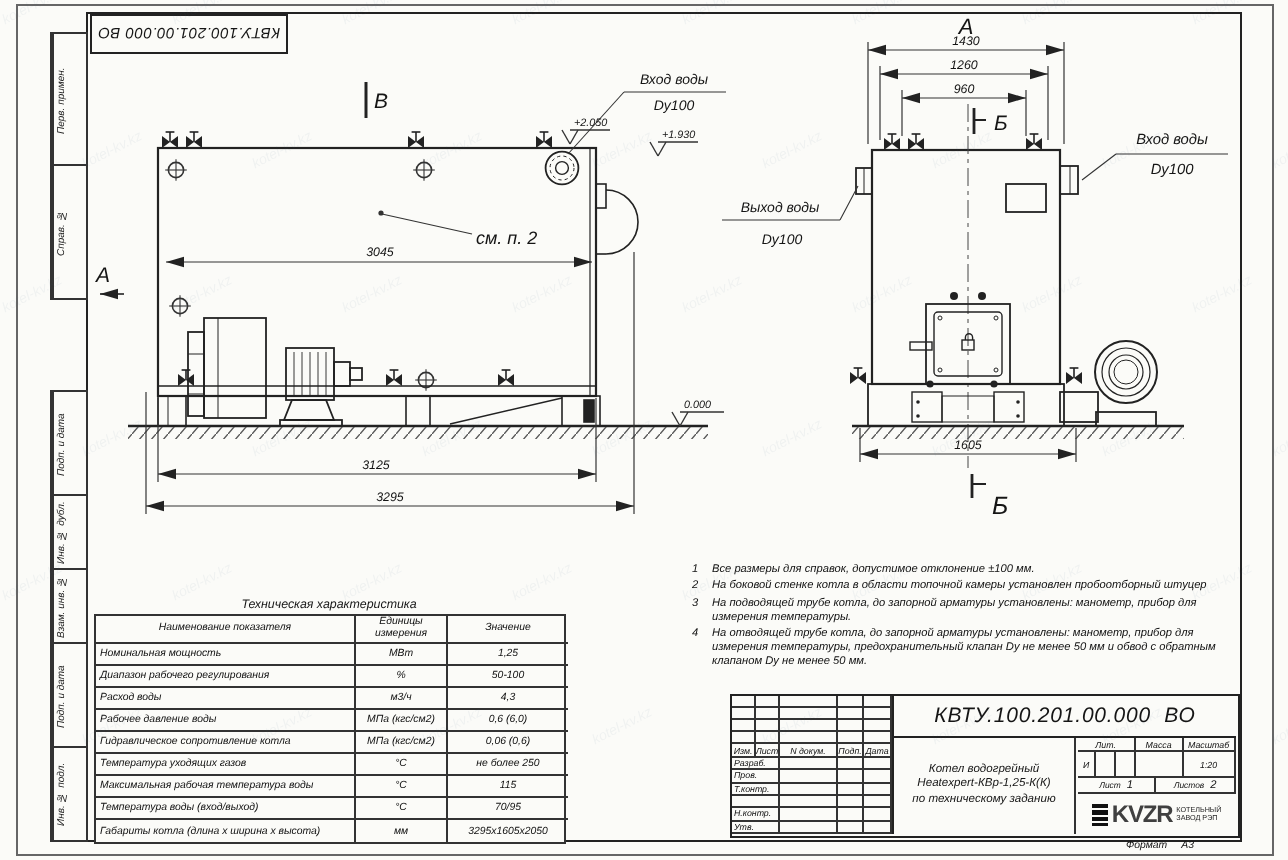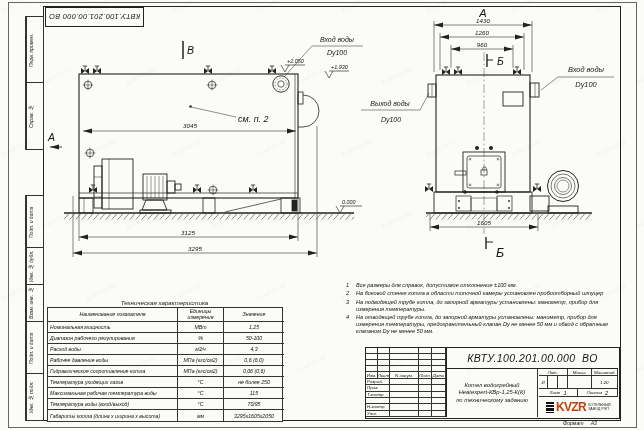--- a/index.html
+++ b/index.html
@@ -63,21 +63,21 @@
   .tb-lms>div{justify-content:center;font-size:4px}
   .tb-lmsv{left:0;top:7px;width:79px;height:13px;grid-template-columns:9.5px 9.5px 10px 24px 26px}
   .tb-lmsv>div{justify-content:center;font-size:6.5px}
   .tb-sheets{left:0;top:20px;width:79px;height:8px;grid-template-columns:39.5px 39.5px}
   .tb-sheets>div{justify-content:center;gap:3px}
   .tb-sheets .lbl{font-size:4.2px}
   .tb-sheets .val{font-size:5.6px}
   .tb-logo{position:absolute;left:0;top:28px;width:79px;height:20px;display:flex;align-items:center;
            justify-content:center;gap:2px}
   .logo-icon{width:8px;height:11px;background:repeating-linear-gradient(#111 0 2.2px,#fbfbf8 2.2px 3.2px)}
-  .logo-word{font-weight:bold;font-size:12px;letter-spacing:-.6px;color:#c2410c;font-style:normal}
+  .logo-word{font-weight:bold;font-size:12px;letter-spacing:-.6px;color:#404040;font-style:normal}
   .logo-sub{display:flex;flex-direction:column;font-size:3.6px;line-height:4px;color:#222}
   .fmt{left:541px;top:420px;width:78px;display:flex;justify-content:center;gap:7px;
        font-size:5.2px;font-style:italic}
   
   svg text{font-family:"Liberation Sans",sans-serif;font-style:italic;fill:#151515}
   .dt{font-size:6.2px}
   .lt{font-size:7px}
   .bl{font-size:10.5px}
   .el{font-size:5.4px}
 </style>

